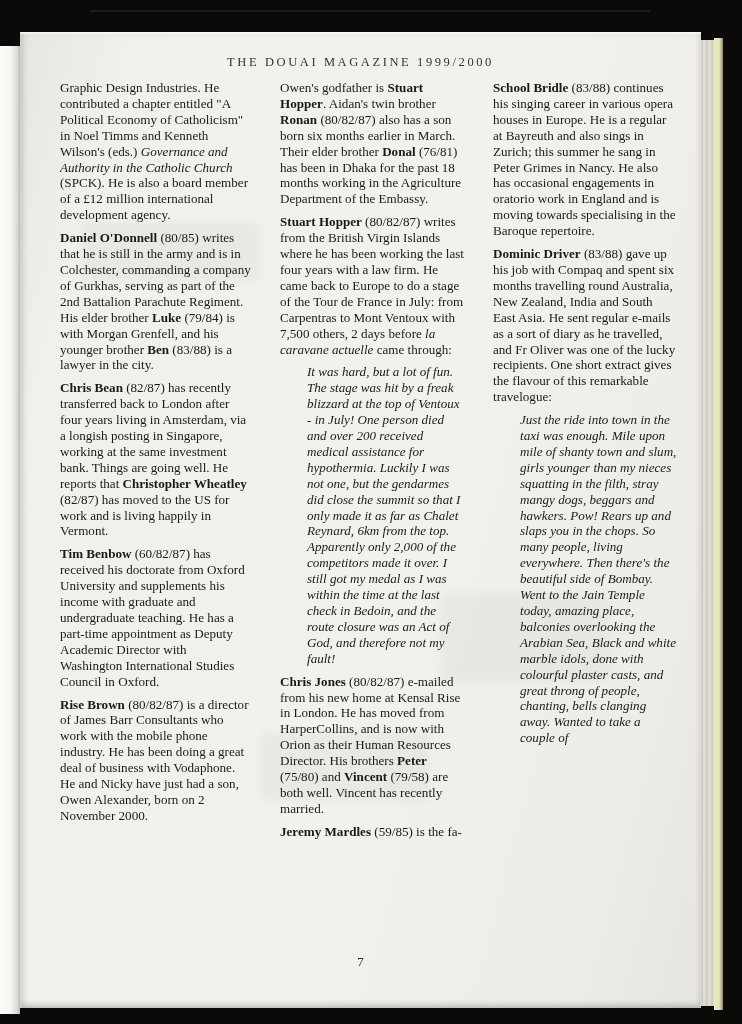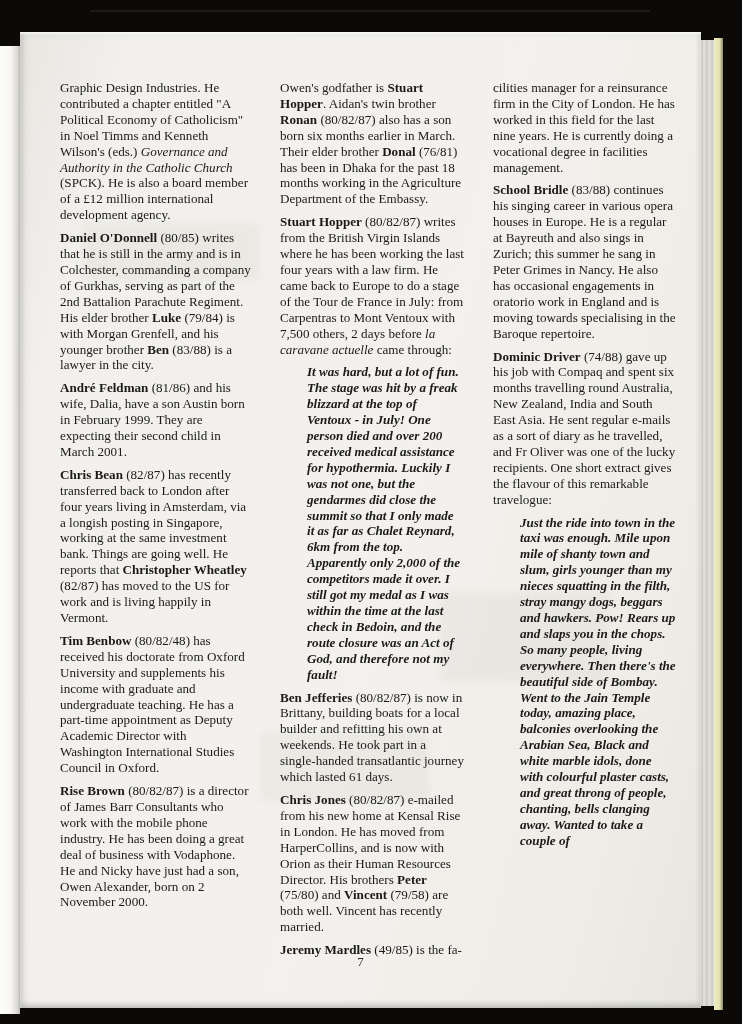--- a/index.html
+++ b/index.html
@@ -76,21 +76,20 @@
   .para {
     margin: 0 0 7px 0;
     font-size: 13.1px;
     line-height: 15.9px;
     text-align: left;
     color: #1b1a18;
   }
   .para.quote {
     margin-left: 27px;
     font-style: italic;
-    font-weight: bold;
   }
   .para .b { font-weight: bold; }
   .para .i { font-style: italic; margin-top: 16px; }
   .page-number {
     position: absolute;
     top: 922px; left: 0;
     width: 100%;
     text-align: center;
     font-size: 13px;
     color: #2c2b28;
@@ -112,41 +111,39 @@
   <div class="scratch-top"></div>
   <div class="left-page-edge"></div>
   <div class="right-page-stack"></div>
   <div class="right-cover-edge"></div>
 
   <div class="page">
     <div class="ghost" style="left:60px; top:190px; width:180px; height:60px;"></div>
     <div class="ghost" style="left:420px; top:560px; width:170px; height:90px;"></div>
     <div class="ghost" style="left:240px; top:700px; width:170px; height:70px;"></div>
 
+    <div class="running-head">THE DOUAI MAGAZINE 1999/2000</div>
 
     <div class="columns">
       <div class="col">
           <p class="para"><span>Graphic Design Industries.  He contributed a chapter entitled "A Political Economy of Catholicism" in Noel Timms and Kenneth Wilson's (eds.) </span><span class="i">Governance and Authority in the Catholic Church</span><span> (SPCK).  He is also a board member of a £12 million international development agency.</span></p>
           <p class="para"><span class="b">Daniel O'Donnell</span><span> (80/85) writes that he is still in the army and is in Colchester, commanding a company of Gurkhas, serving as part of the 2nd Battalion Parachute Regiment.  His elder brother </span><span class="b">Luke</span><span> (79/84) is with Morgan Grenfell, and his younger brother </span><span class="b">Ben</span><span> (83/88) is a lawyer in the city.</span></p>
-          <p class="para"><span class="b">André Feldman</span><span> (81/86) and his wife, Dalia, have a son Austin born in February 1999.  They are expecting their second child in March 2001.</span></p>
           <p class="para"><span class="b">Chris Bean</span><span> (82/87) has recently transferred back to London after four years living in Amsterdam, via a longish posting in Singapore, working at the same investment bank.  Things are going well.  He reports that </span><span class="b">Christopher Wheatley</span><span> (82/87) has moved to the US for work and is living happily in Vermont.</span></p>
-          <p class="para"><span class="b">Tim Benbow</span><span> (80/82/48) has received his doctorate from Oxford University and supplements his income with graduate and undergraduate teaching. He has a part-time appointment as Deputy Academic Director with Washington International Studies Council in Oxford.</span></p>
+          <p class="para"><span class="b">Tim Benbow</span><span> (60/82/87) has received his doctorate from Oxford University and supplements his income with graduate and undergraduate teaching. He has a part-time appointment as Deputy Academic Director with Washington International Studies Council in Oxford.</span></p>
           <p class="para"><span class="b">Rise Brown</span><span> (80/82/87) is a director of James Barr Consultants who work with the mobile phone industry.  He has been doing a great deal of business with Vodaphone.  He and Nicky have just had a son, Owen Alexander, born on 2 November 2000.</span></p>
         </div>
       <div class="col">
           <p class="para"><span>Owen's godfather is </span><span class="b">Stuart Hopper</span><span>. Aidan's twin brother </span><span class="b">Ronan</span><span> (80/82/87) also has a son  born six months earlier in March. Their elder brother </span><span class="b">Donal</span><span> (76/81) has been in Dhaka for the past 18 months working in the Agriculture Department of the Embassy.</span></p>
           <p class="para"><span class="b">Stuart Hopper</span><span> (80/82/87) writes from the British Virgin Islands where he has been working the last four years with a law firm.  He came back to Europe to do a stage of the Tour de France in July: from Carpentras to Mont Ventoux with 7,500 others, 2 days before </span><span class="i">la caravane actuelle</span><span> came through:</span></p>
           <p class="para quote"><span class="i">It was hard, but a lot of fun. The stage was hit by a freak blizzard at the top of Ventoux - in July!  One person died and over 200 received medical assistance for hypothermia.  Luckily I was not one, but the gendarmes did close the summit so that I only made it as far as Chalet Reynard, 6km from the top.  Apparently only 2,000 of the competitors made it over.  I still got my medal as I was within the time at the last check in Bedoin, and the route closure was an Act of God, and therefore not my fault!</span></p>
-          <p class="para"><span class="b">Ben Jefferies</span><span> (80/82/87) is now in Brittany, building boats for a local builder and refitting his own at weekends. He took part in a single-handed transatlantic journey which lasted 61 days.</span></p>
           <p class="para"><span class="b">Chris Jones</span><span> (80/82/87) e-mailed from his new home at Kensal Rise in London.  He has moved from HarperCollins, and is now with Orion as their Human Resources Director.  His brothers </span><span class="b">Peter</span><span> (75/80) and </span><span class="b">Vincent</span><span> (79/58) are both well. Vincent has recently married.</span></p>
-          <p class="para"><span class="b">Jeremy Mardles</span><span> (49/85) is the fa-</span></p>
+          <p class="para"><span class="b">Jeremy Mardles</span><span> (59/85) is the fa-</span></p>
         </div>
       <div class="col">
-          <p class="para"><span>cilities manager for a reinsurance firm in the City of London. He has worked in this field for the last nine years. He is currently doing a vocational degree in facilities management.</span></p>
           <p class="para"><span class="b">School Bridle</span><span> (83/88) continues his singing career in various opera houses in Europe.  He is a regular at Bayreuth and also sings in Zurich; this summer he sang in Peter Grimes in Nancy.  He also has occasional engagements in oratorio work in England and is moving towards specialising in the Baroque repertoire.</span></p>
-          <p class="para"><span class="b">Dominic Driver</span><span> (74/88) gave up his job with Compaq and spent six months travelling round Australia, New Zealand, India and South East Asia.  He sent regular e-mails as a sort of diary as he travelled, and Fr Oliver was one of the lucky recipients.  One short extract gives the flavour of this remarkable travelogue:</span></p>
+          <p class="para"><span class="b">Dominic Driver</span><span> (83/88) gave up his job with Compaq and spent six months travelling round Australia, New Zealand, India and South East Asia.  He sent regular e-mails as a sort of diary as he travelled, and Fr Oliver was one of the lucky recipients.  One short extract gives the flavour of this remarkable travelogue:</span></p>
           <p class="para quote"><span class="i">Just the ride into town in the taxi was enough.  Mile upon mile of shanty town and slum, girls younger than my nieces squatting in the filth, stray mangy dogs, beggars and hawkers.  Pow! Rears up and slaps you in the chops.  So many people, living everywhere.  Then there's the beautiful side of Bombay.  Went to the Jain Temple today, amazing place, balconies overlooking the Arabian Sea, Black and white marble idols, done with colourful plaster casts, and great throng of people, chanting, bells clanging away. Wanted to take a couple of</span></p>
         </div>
     </div>
 
     <div class="page-number">7</div>
   </div>
 </div>
 
 </body></html>

